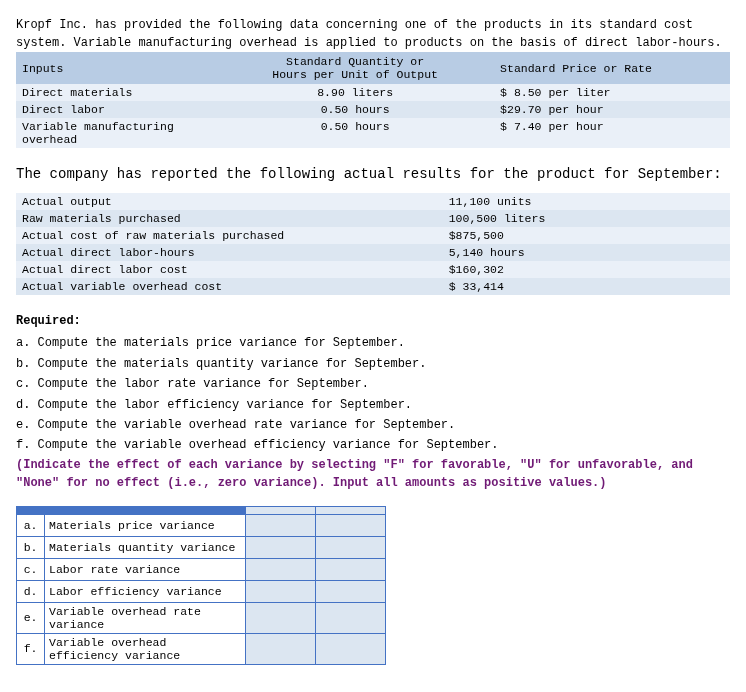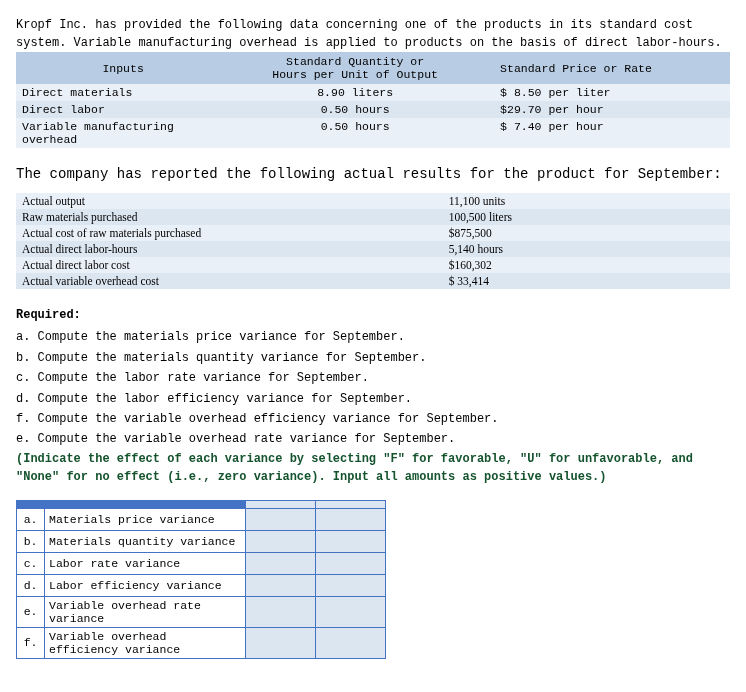--- a/index.html
+++ b/index.html
@@ -18,21 +18,21 @@
       margin-bottom: 0;
     }
     .standard-table {
       width: 100%;
       border-collapse: collapse;
       margin-bottom: 16px;
       font-size: 11.5px;
     }
     .standard-table th {
       background: #b8cce4;
-      text-align: center;
+      text-align: left;
       padding: 3px 6px;
       border: none;
       font-weight: normal;
     }
     .standard-table td {
       padding: 2px 6px;
       vertical-align: top;
     }
     .standard-table tbody tr:nth-child(even) {
       background: #dce6f1;
@@ -47,21 +47,20 @@
     .section-header {
       font-size: 14px;
       margin-bottom: 8px;
       line-height: 1.5;
     }
     .actual-table {
       width: 100%;
       border-collapse: collapse;
       margin-bottom: 16px;
       font-size: 11.5px;
-      font-family: Liberation Serif, serif;
     }
     .actual-table tbody tr:nth-child(even) {
       background: #dce6f1;
     }
     .actual-table tbody tr:nth-child(odd) {
       background: #eaf0f8;
     }
     .actual-table td {
       padding: 2px 6px;
       vertical-align: top;
@@ -72,21 +71,21 @@
     .required-section {
       margin-bottom: 14px;
       font-size: 12px;
       line-height: 1.7;
     }
     .required-section .required-title {
       font-weight: bold;
       margin-bottom: 2px;
     }
     .required-section .warning-text {
-      color: #14532d;
+      color: #701a75;
       font-weight: bold;
       font-size: 12px;
       line-height: 1.5;
     }
 
     .answer-table {
       width: 370px;
       border-collapse: collapse;
       font-size: 11.5px;
     }
@@ -178,22 +177,22 @@
     </tbody>
 </table>
 
 <div class="required-section">
   <div class="required-title">Required:</div>
   <div id="required-items">
       <div>a. Compute the materials price variance for September.</div>
       <div>b. Compute the materials quantity variance for September.</div>
       <div>c. Compute the labor rate variance for September.</div>
       <div>d. Compute the labor efficiency variance for September.</div>
+      <div>e. Compute the variable overhead rate variance for September.</div>
       <div>f. Compute the variable overhead efficiency variance for September.</div>
-      <div>e. Compute the variable overhead rate variance for September.</div>
     </div>
   <div class="warning-text">(Indicate the effect of each variance by selecting "F" for favorable, "U" for unfavorable, and "None" for no effect (i.e., zero variance). Input all amounts as positive values.)</div>
 </div>
 
 <div class="answer-container">
   <table class="answer-table">
     <thead>
       <tr class="top-header-row">
         <th class="col-letter"></th>
         <th class="col-desc"></th>

